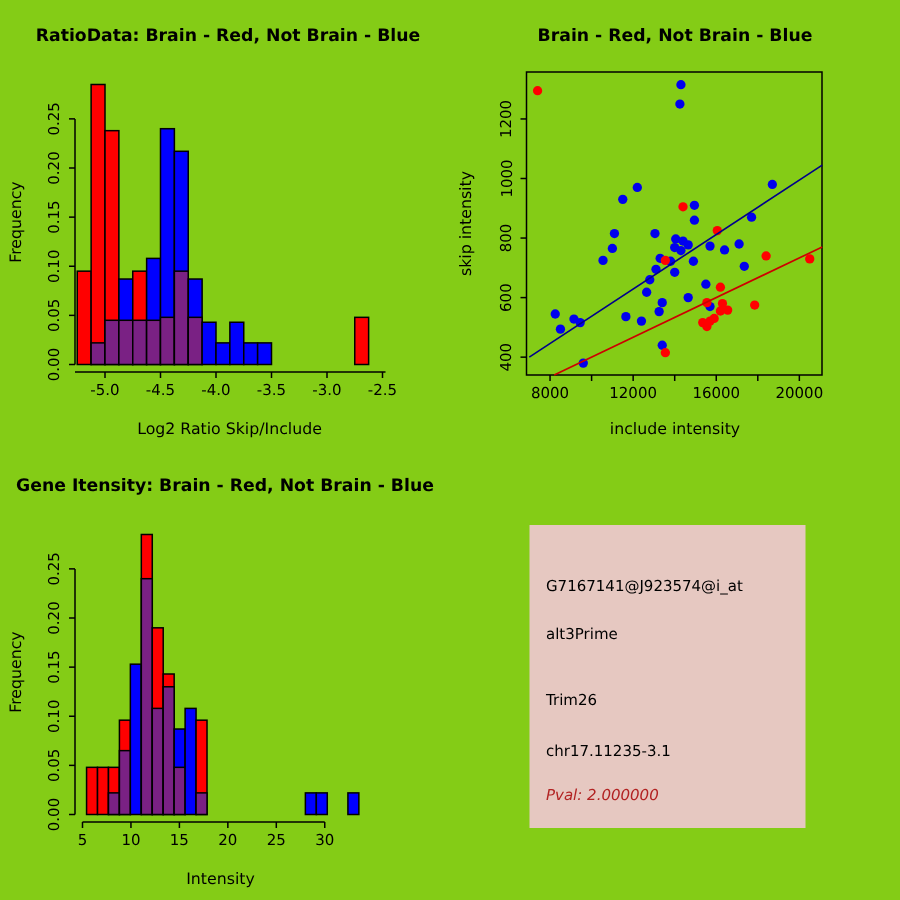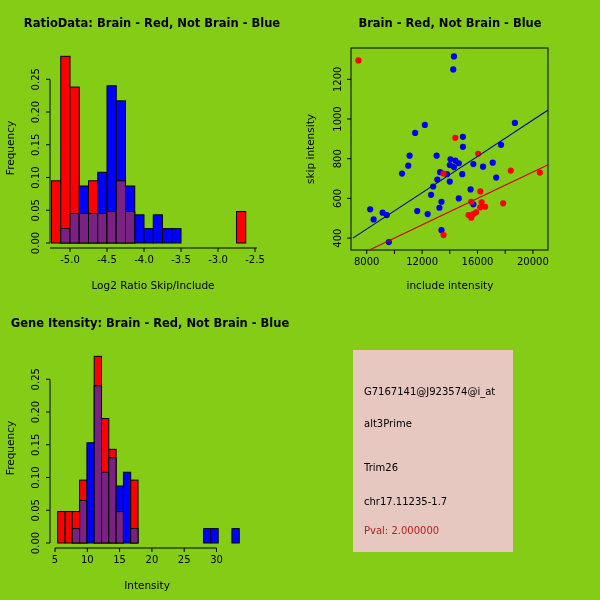--- a/index.html
+++ b/index.html
@@ -4,21 +4,21 @@
 <style>
   html,body{margin:0;padding:0;background:#ffffff;}
   #screen{position:relative;width:600px;height:600px;background:#84cc16;overflow:hidden;
           font-family:"DejaVu Sans","Liberation Sans",sans-serif;padding-left:31px;}
   svg.panel{position:absolute;width:300px;height:300px;}
   svg text{font-family:"DejaVu Sans","Liberation Sans",sans-serif;fill:#000;}
   text.title{font-size:11.5px;font-weight:bold;text-anchor:middle;}
   text.axlab{font-size:10.5px;text-anchor:middle;}
   .ticklab{font-size:10px;}
   #info-quadrant{position:absolute;left:300px;top:300px;width:300px;height:300px;}
-  #info-box{position:absolute;left:53px;top:50px;width:160px;height:202px;}
+  #info-box{position:absolute;left:53px;top:50px;width:184px;height:202px;}
   .info-line{position:absolute;left:11px;font-size:10px;color:#000;white-space:nowrap;}
 </style>
 </head>
 <body>
 
 <div id="screen">
 
   <svg class="panel" style="left:0;top:0" viewBox="0 0 300 300">
     <text class="title" x="152" y="27">RatioData: Brain - Red, Not Brain - Blue</text>
     <text class="axlab" x="153" y="289">Log2 Ratio Skip/Include</text>
@@ -219,18 +219,18 @@
         <rect x="210.8798" y="228.59" width="7.299800000000033" height="14.409999999999997" fill="#0000FF" stroke="#000" stroke-width="1"></rect>
         <rect x="231.9394" y="228.59" width="7.299800000000005" height="14.409999999999997" fill="#0000FF" stroke="#000" stroke-width="1"></rect>
       </g>
   </svg>
 
   <div id="info-quadrant">
     <div id="info-box" style="background: rgb(230, 200, 193);">
       <div class="info-line" style="top:36px">G7167141@J923574@i_at</div>
       <div class="info-line" style="top:68px">alt3Prime</div>
       <div class="info-line" style="top:112px">Trim26</div>
-      <div class="info-line" style="top:146px">chr17.11235-1.7</div>
-      <div class="info-line" style="top: 175px; color: rgb(178, 34, 34);" id="pval-line">Pval: 2.000000</div>
+      <div class="info-line" style="top:146px">chr17.11235-3.1</div>
+      <div class="info-line" style="top: 175px; color: rgb(178, 34, 34); font-style: italic;" id="pval-line">Pval: 2.000000</div>
     </div>
   </div>
 
 </div>
 
 </body></html>

